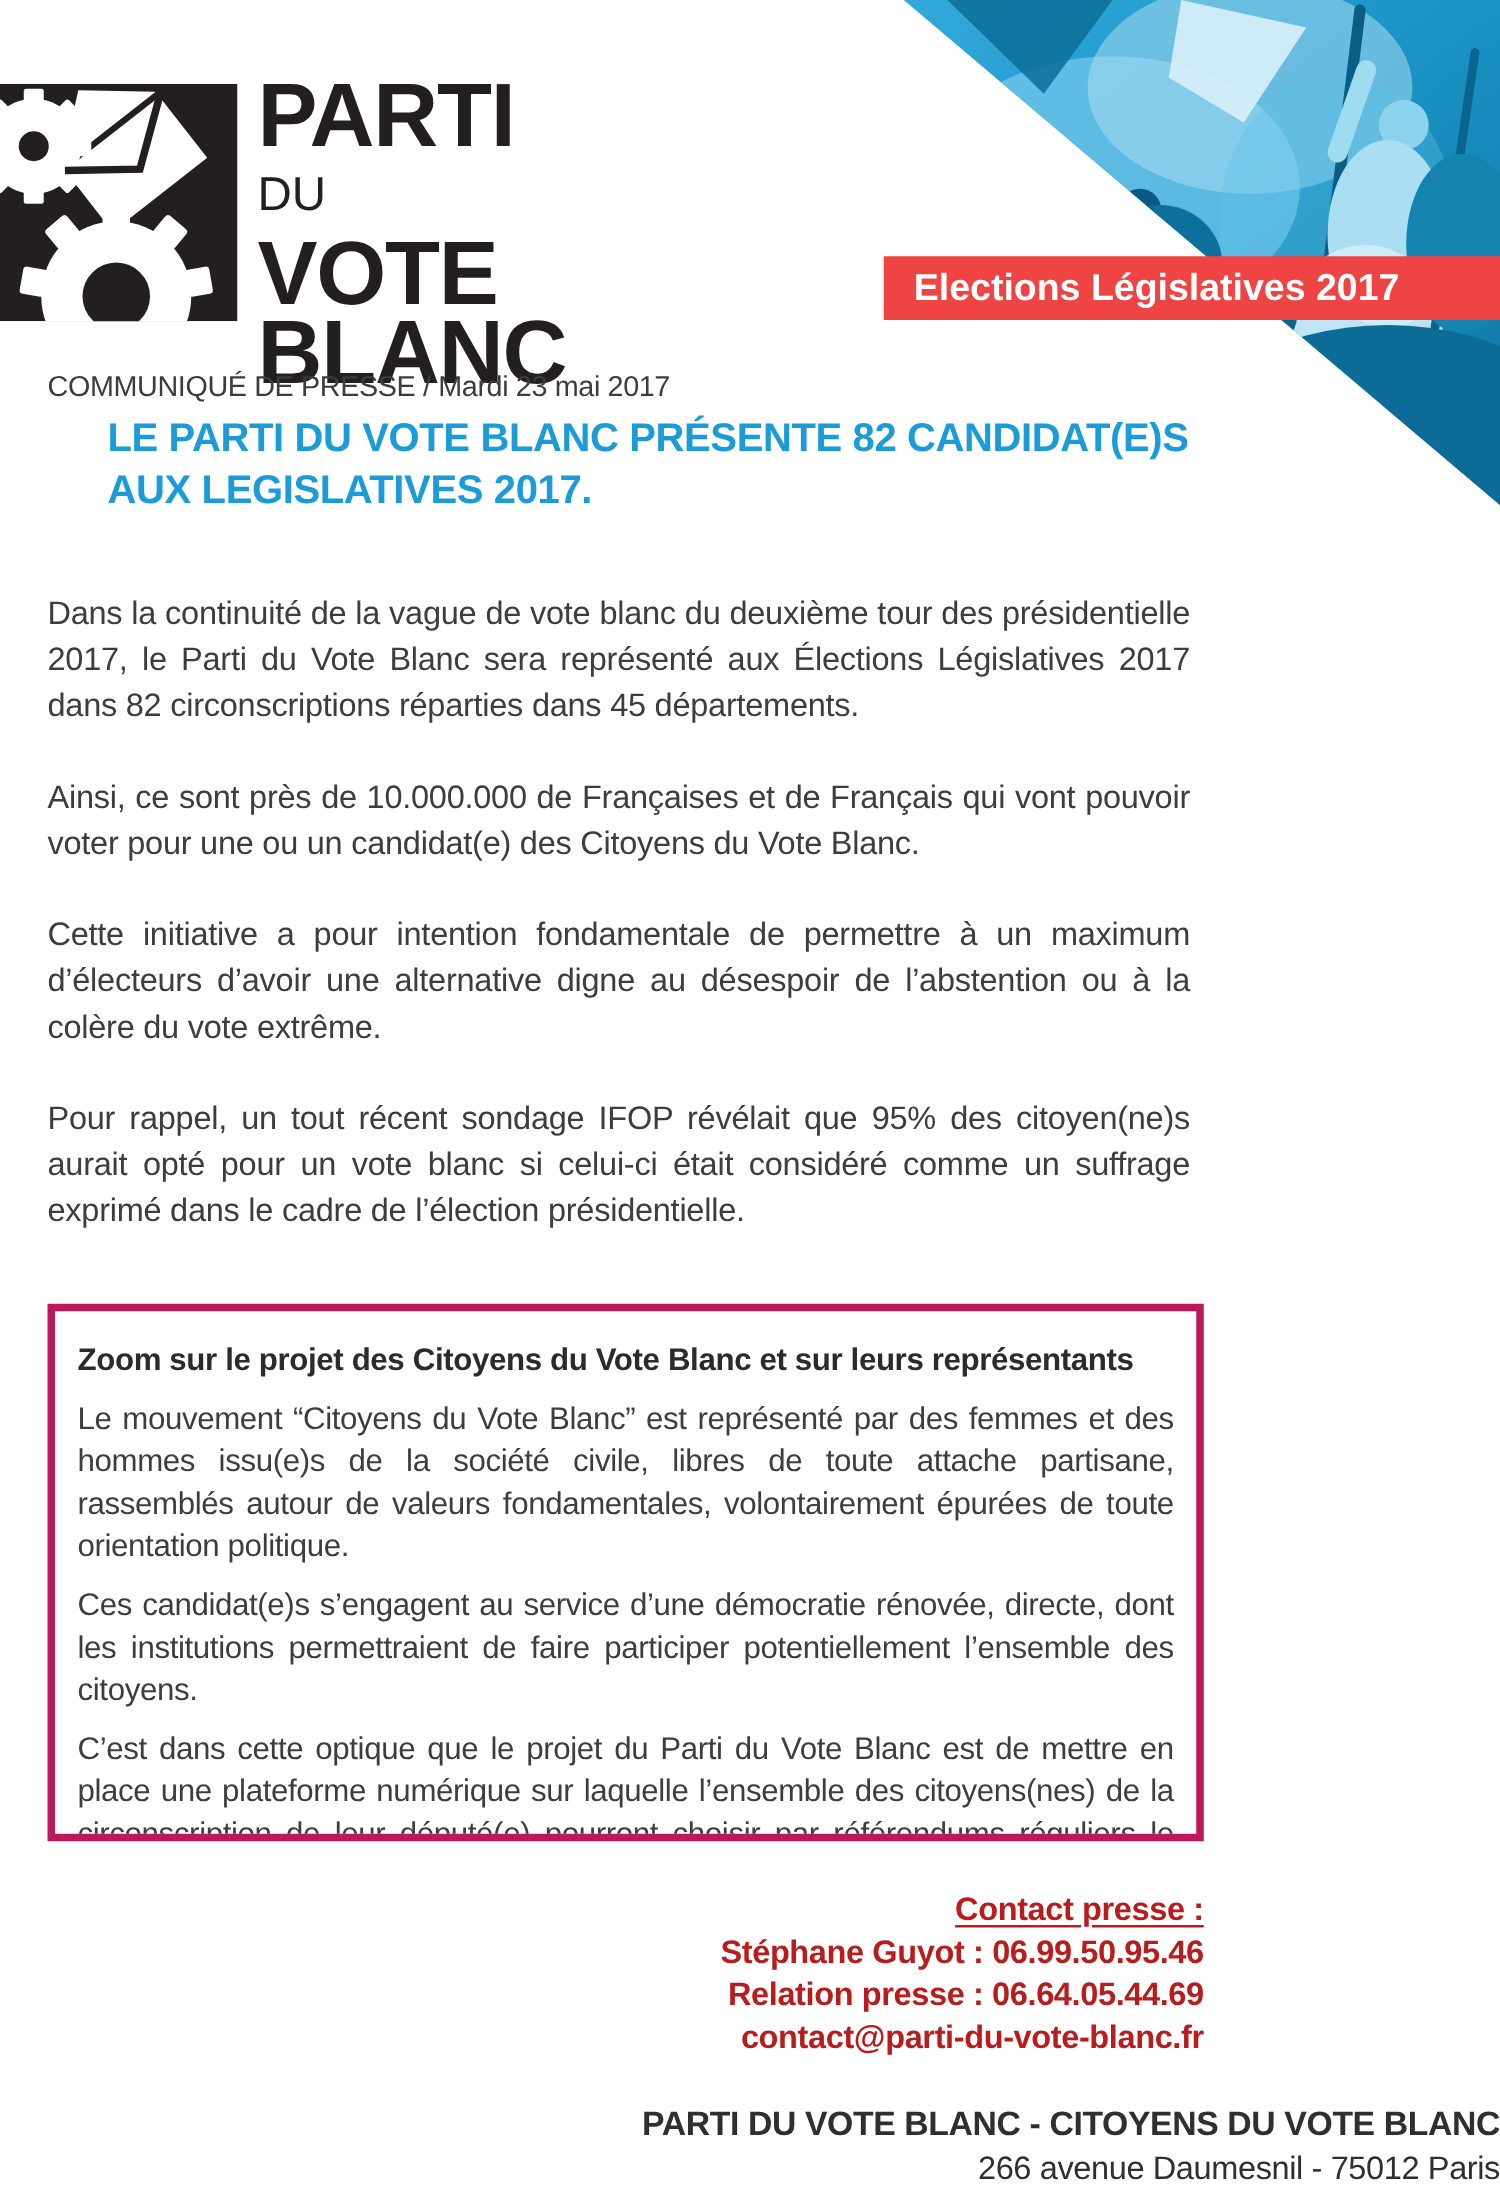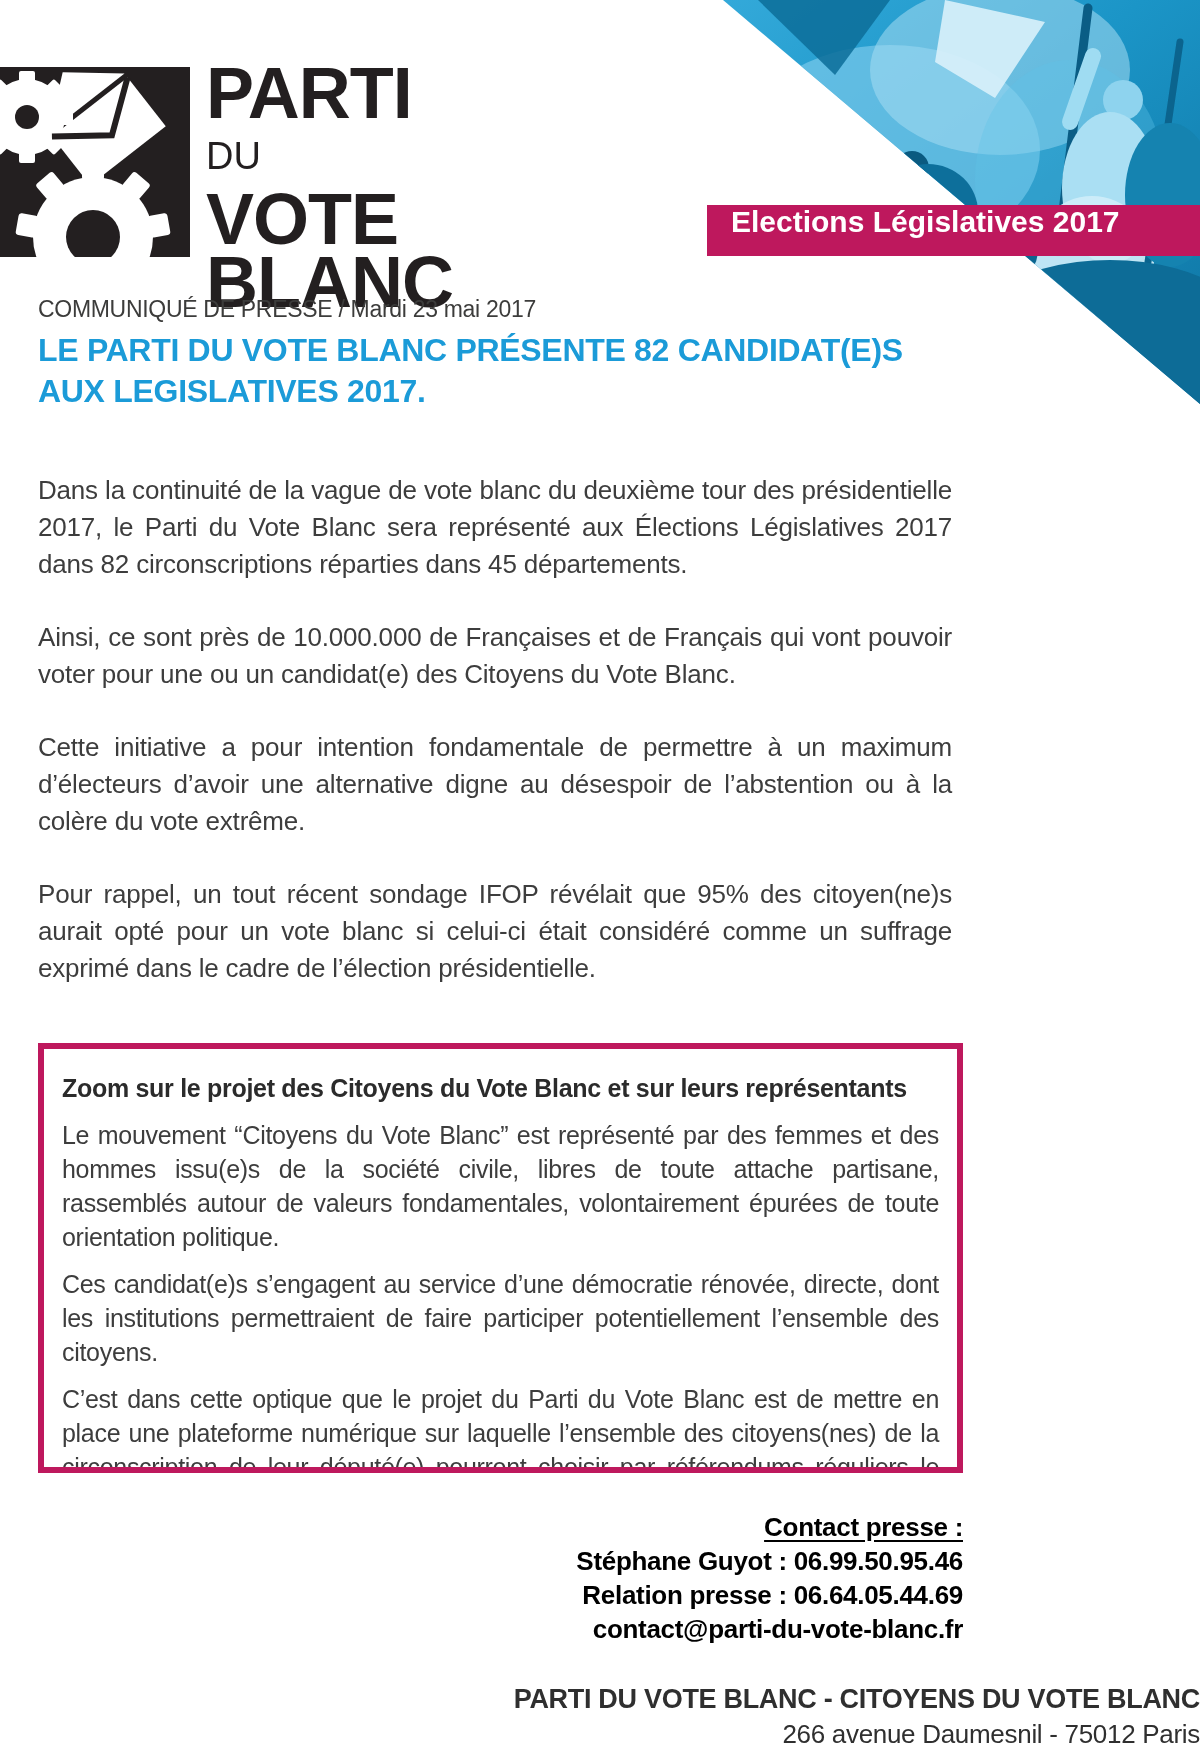--- a/index.html
+++ b/index.html
@@ -9,21 +9,21 @@
     margin:0 auto;
   }
   
   .hero{
     position:absolute; top:0; right:0; width:560px; height:430px;
     clip-path:polygon(83px 0, 100% 0, 100% 404px);
   }
   .hero svg{display:block;width:100%;height:100%;}
   .banner{
     position:absolute; top:205px; left:707px; right:0; height:51px;
-    background:#be185d; color:#ffffff; display:flex; 
+    background:#ef4444; color:#ffffff; display:flex; align-items:center;
     padding-left:24px; font-size:30px; font-weight:700; letter-spacing:0;
     z-index:5;
   }
   .logo-icon{position:absolute; top:67px; left:0; width:190px; height:190px;}
   .logo-icon svg{display:block;width:100%;height:100%;}
   .logo-text{position:absolute; top:62px; left:206px; color:#231f20; line-height:63px; white-space:nowrap;}
   .logo-big{font-size:72px; font-weight:800; letter-spacing:-1px;}
   .logo-line2{display:flex; align-items:baseline;flex-direction:column;}
   .logo-du{font-size:38px; font-weight:400; margin-right:7px; letter-spacing:0;}
   
@@ -38,21 +38,21 @@
   
   .zoom-box{
     position:absolute; top:1043px; left:38px; width:925px; height:430px;
     border:6px solid #be185d; box-sizing:border-box; padding:22px 18px 0 18px;
     overflow:hidden;
   }
   .zoom-box-title{text-align:center; font-weight:700; font-size:27px; margin:0 0 20px 0; color:#2b2b2b; letter-spacing:-0.3px;}
   .zoom-box p{margin:0 0 13px 0; font-size:25px; line-height:34px; letter-spacing:-0.3px; text-align:justify;}
   
   .contact{position:absolute; top:1510px; right:237px; text-align:right;
-           font-size:26px; font-weight:700; line-height:34px; color:#000000; letter-spacing:-0.3px;}
+           font-size:26px; font-weight:700; line-height:34px; color:#b91c1c; letter-spacing:-0.3px;}
   .contact-title{text-decoration:underline; text-underline-offset:4px;}
   
   .footer{position:absolute; top:1682px; left:0; right:0; text-align:right; line-height:35px; color:#2f2f2f;}
   .footer-line1{font-size:27px; font-weight:700; letter-spacing:-0.3px;}
   .footer-line2{font-size:26px; font-weight:400; letter-spacing:-0.3px;}
 </style>
 </head>
 <body>
 
 <div class="page">
@@ -145,21 +145,21 @@
     <div class="logo-big">PARTI</div>
     <div class="logo-line2">
       <span class="logo-du">DU</span>
       <span class="logo-big">VOTE</span>
     </div>
     <div class="logo-big">BLANC</div>
   </div>
 
   <div class="kicker">COMMUNIQUÉ DE PRESSE / Mardi 23 mai 2017</div>
 
-  <div class="headline" style="color:#1b9bd8;">
+  <div class="headline" style="color:#1b9bd8;margin-left:48px;">
     <div>LE PARTI DU VOTE BLANC PRÉSENTE 82 CANDIDAT(E)S</div>
     <div>AUX LEGISLATIVES 2017.</div>
   </div>
 
   <div class="bodytext">
     <p>Dans la continuité de la vague de vote blanc du deuxième tour des présidentielle 2017, le Parti du Vote Blanc sera représenté aux Élections Législatives 2017 dans 82 circonscriptions réparties dans 45 départements.</p>
     <p><span>Ainsi, </span><span class="bold">ce sont près de 10.000.000 de Françaises et de Français qui vont pouvoir voter pour une ou un candidat(e) des Citoyens du Vote Blanc.</span></p>
     <p>Cette initiative a pour intention fondamentale de permettre à un maximum d’électeurs d’avoir une alternative digne au désespoir de l’abstention ou à la colère du vote extrême.</p>
     <p>Pour rappel, un tout récent sondage IFOP révélait que 95% des citoyen(ne)s aurait opté pour un vote blanc si celui-ci était considéré comme un suffrage exprimé dans le cadre de l’élection présidentielle.</p>
   </div>

